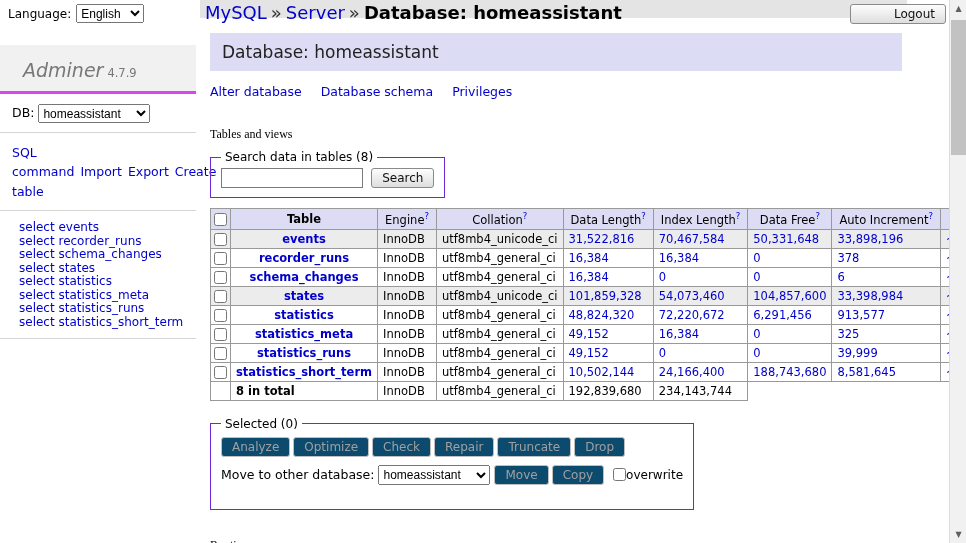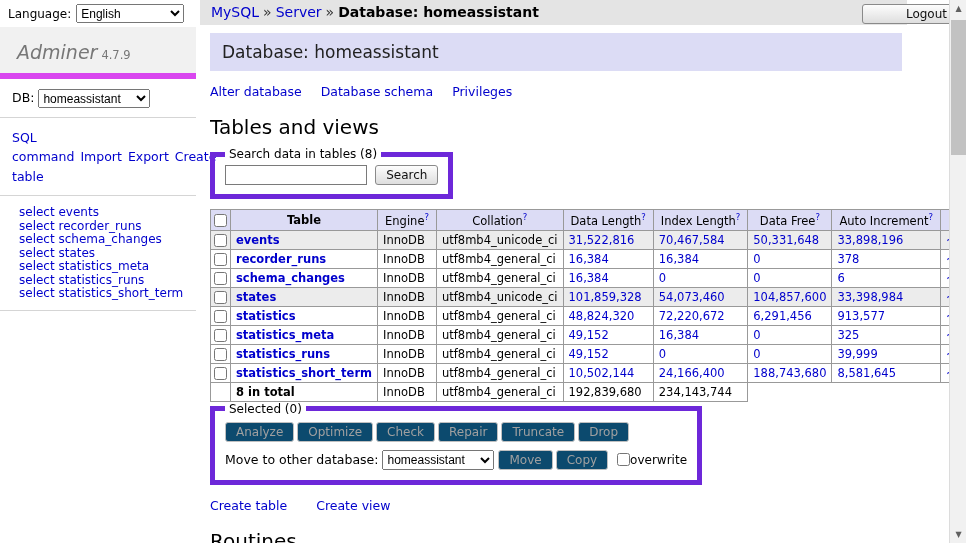--- a/index.html
+++ b/index.html
@@ -10,73 +10,73 @@
   html,body{width:966px;height:543px;overflow:hidden;}
   body{position:relative;background:#fff;color:#000;
        font-family:"DejaVu Sans","Liberation Sans",sans-serif;font-size:13px;}
   .link{color:var(--link,#0000cc);cursor:pointer;text-decoration:none;}
   .link.block{display:block;margin-left:7px;}
   .bold{font-weight:bold;}
 
   
   #lang-bar{position:absolute;left:0;top:0;width:200px;height:25px;padding:4px 0 0 8px;white-space:nowrap;}
   #lang-bar label{font-size:12px;vertical-align:middle;}
-  #lang-bar select{width:108px;height:19px;font-size:12px;margin-left:5px;vertical-align:middle;}
-  #breadcrumb{position:absolute;left:200px;top:0;width:707px;height:25px;background:var(--breadcrumb-bg);
-              line-height:25px;padding-left:11px;font-size:14px;white-space:nowrap;}
+  #lang-bar select{width:68px;height:19px;font-size:12px;margin-left:5px;vertical-align:middle;}
+  #breadcrumb{position:absolute;left:200px;top:0;width:707px;height:18px;background:var(--breadcrumb-bg);
+              line-height:25px;padding-left:5px;font-size:18px;white-space:nowrap;}
   #breadcrumb .sep{margin:0 4px;color:#333;}
   #breadcrumb .current{font-weight:bold;}
-  #logout{position:absolute;top:4px;right:8px;padding-left:43px;}
+  #logout{position:absolute;top:4px;right:20px;padding-left:43px;}
 
   
   button{font-family:inherit;font-size:12px;padding:2px 10px;border:1px solid #8a8a8a;
          background:linear-gradient(#fdfdfd,#dedede);border-radius:3px;color:#111;cursor:pointer;}
   button:disabled{color:#a0a0a0;background:#0c4a6e;border-color:#c0c0c0;}
 
   
   #sidebar{position:absolute;left:0;top:25px;width:196px;bottom:0;background:#fff;}
-  #sidebar h1{margin-top:2px;background:var(--panel-bg);border-bottom:6px solid #d946ef;
-              padding:8px 17px;font-weight:normal;}
+  #sidebar h1{margin-top:20px;background:var(--panel-bg);border-bottom:3px solid #d946ef;
+              padding:8px 23px;font-weight:normal;}
   #sidebar h1 .app-name{font-style:italic;font-size:19px;color:#777;}
   #sidebar h1 .app-version{font-size:11.5px;color:#777;margin-left:4px;}
   .side-block{padding:10px 12px 9px;border-bottom:1px solid #d5d5d5;}
   #db-block label{font-size:12.5px;}
   #db-block select{width:112px;height:19px;font-size:12px;margin-left:4px;vertical-align:middle;}
   #side-actions{line-height:1.55;font-size:12.5px;}
   #side-actions .link{margin-right:6px;}
   #side-tables{font-size:12px;}
   #side-tables .link{line-height:13.5px;}
 
   
   #content{position:absolute;left:210px;top:25px;right:17px;bottom:0;overflow:hidden;}
   #content h2{margin:8px 0 0;width:692px;background:var(--head-bg);padding:9px 12px;
               font-size:17px;font-weight:normal;color:#222;}
   .links-row{margin:13px 0 0;font-size:12.5px;}
   .links-row .link{margin-right:19px;text-align:right;}
-  h3{margin:16px 0 0;font-size:20px;font-weight:normal;color:#000;}
-
-  fieldset{display:inline-block;border:5px solid #6d28d9;padding:4px 10px 9px;margin:8px 0 0;}
+  h3{margin:28px 0 0;font-size:12px;font-weight:normal;color:#000;font-family:Liberation Serif, serif;}
+
+  fieldset{display:inline-block;border:1px solid #6d28d9;padding:4px 10px 9px;margin:8px 0 0;}
   legend{font-size:12px;padding:0 4px;}
   #search-input{width:142px;height:20px;border:1px solid #7a7a7a;font-size:12px;padding:1px 4px;vertical-align:middle;}
   #search-fieldset button{margin-left:4px;vertical-align:middle;}
 
   table{border-collapse:collapse;margin:10px 0 0;font-size:11.5px;}
   th,td{border:1px solid var(--table-border);padding:2px 5px;white-space:nowrap;height:17px;}
   thead th{background:var(--head-bg);font-weight:normal;text-align:center;padding:2px 7px;}
   thead th.table-col{font-weight:bold;}
   sup.doc{font-size:8.5px;color:var(--link);cursor:pointer;}
-  tbody th{text-align:left;font-weight:normal;background:transparent;margin-left:48px;}
+  tbody th{text-align:center;font-weight:normal;background:transparent;margin-left:48px;}
   tbody tr:nth-child(1),tbody tr:nth-child(4){background:var(--row-shade);}
   td.num{text-align:left;color:var(--link);}
   tfoot td.num{color:#000;}
   tfoot th{text-align:left;font-weight:bold;}
   .cb-cell{width:22px;text-align:center;padding:1px 3px;}
   .cb-cell input{vertical-align:middle;}
 
-  #selected-fieldset{margin-top:0;padding:6px 10px 10px;}
+  #selected-fieldset{margin-top:16px;padding:6px 10px 24px;}
   #selected-buttons button{margin-right:3px;}
   #move-row{margin-top:8px;font-size:12.5px;white-space:nowrap;}
   #move-row select{width:112px;height:20px;font-size:12px;margin:0 4px;vertical-align:middle;}
   #move-row button{margin-right:3px;vertical-align:middle;}
   #move-row .cb-label{font-size:12px;vertical-align:middle;}
   #move-row input[type=checkbox]{vertical-align:middle;margin-left:6px;}
 
   .links-row.wide .link{margin-right:29px;}
 
   
@@ -104,20 +104,21 @@
   </h1>
   <div class="side-block" id="db-block">
     <label>DB:</label><select><option>homeassistant</option></select>
   </div>
   <div class="side-block" id="side-actions"><a class="link">SQL command</a><a class="link">Import</a><a class="link">Export</a><a class="link">Create table</a></div>
   <div class="side-block" id="side-tables">
       <a class="link block">select events</a>
       <a class="link block">select recorder_runs</a>
       <a class="link block">select schema_changes</a>
       <a class="link block">select states</a>
+      <a class="link block">select statistics</a>
       <a class="link block">select statistics_meta</a>
       <a class="link block">select statistics_runs</a>
       <a class="link block">select statistics_short_term</a>
     </div>
 </div>
 
 <div id="content">
   <h2>Database: homeassistant</h2>
 
   <p class="links-row"><a class="link">Alter database</a><a class="link">Database schema</a><a class="link">Privileges</a></p>
@@ -247,21 +248,20 @@
   </table>
 
   <fieldset id="selected-fieldset">
     <legend>Selected (0)</legend>
     <div id="selected-buttons"><button disabled="">Analyze</button><button disabled="">Optimize</button><button disabled="">Check</button><button disabled="">Repair</button><button disabled="">Truncate</button><button disabled="">Drop</button></div>
     <div id="move-row">
       <span>Move to other database:</span><select><option>homeassistant</option></select><button disabled="">Move</button><button disabled="">Copy</button><input type="checkbox" style=""><span class="cb-label">overwrite</span>
     </div>
   </fieldset>
 
-  <p class="links-row wide"><a class="link">Create table</a><a class="link">Create view</a></p>
 
   <h3>Routines</h3>
 
   
 
   
 </div>
 
 <div id="scrollbar">
   <div class="sb-arrow">▲</div>

